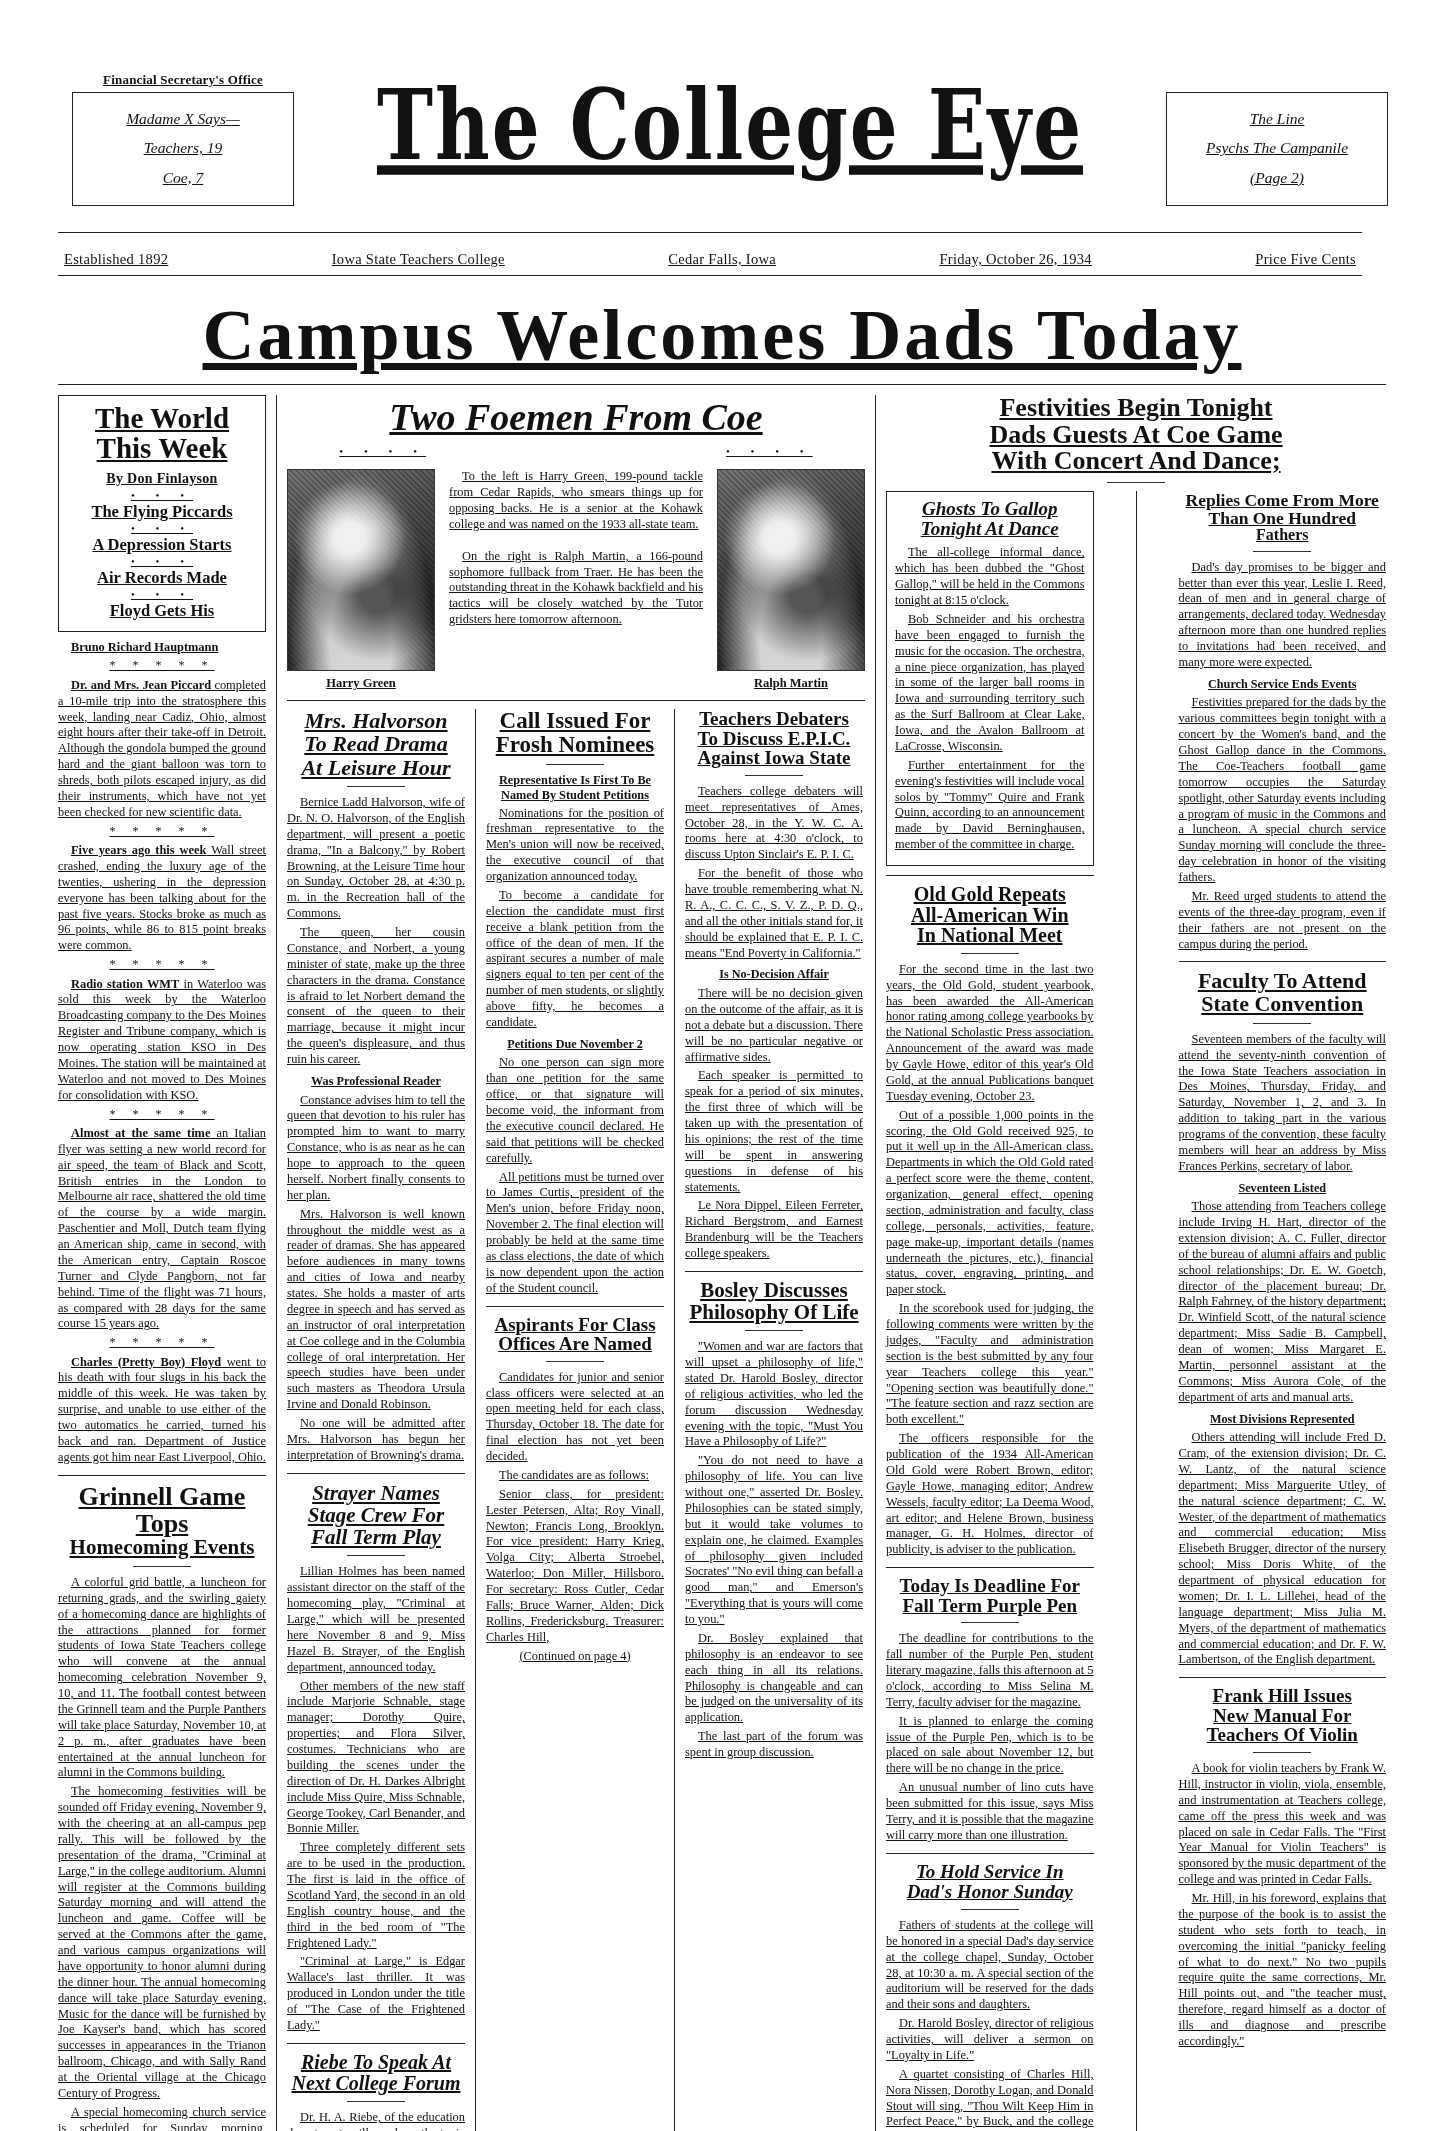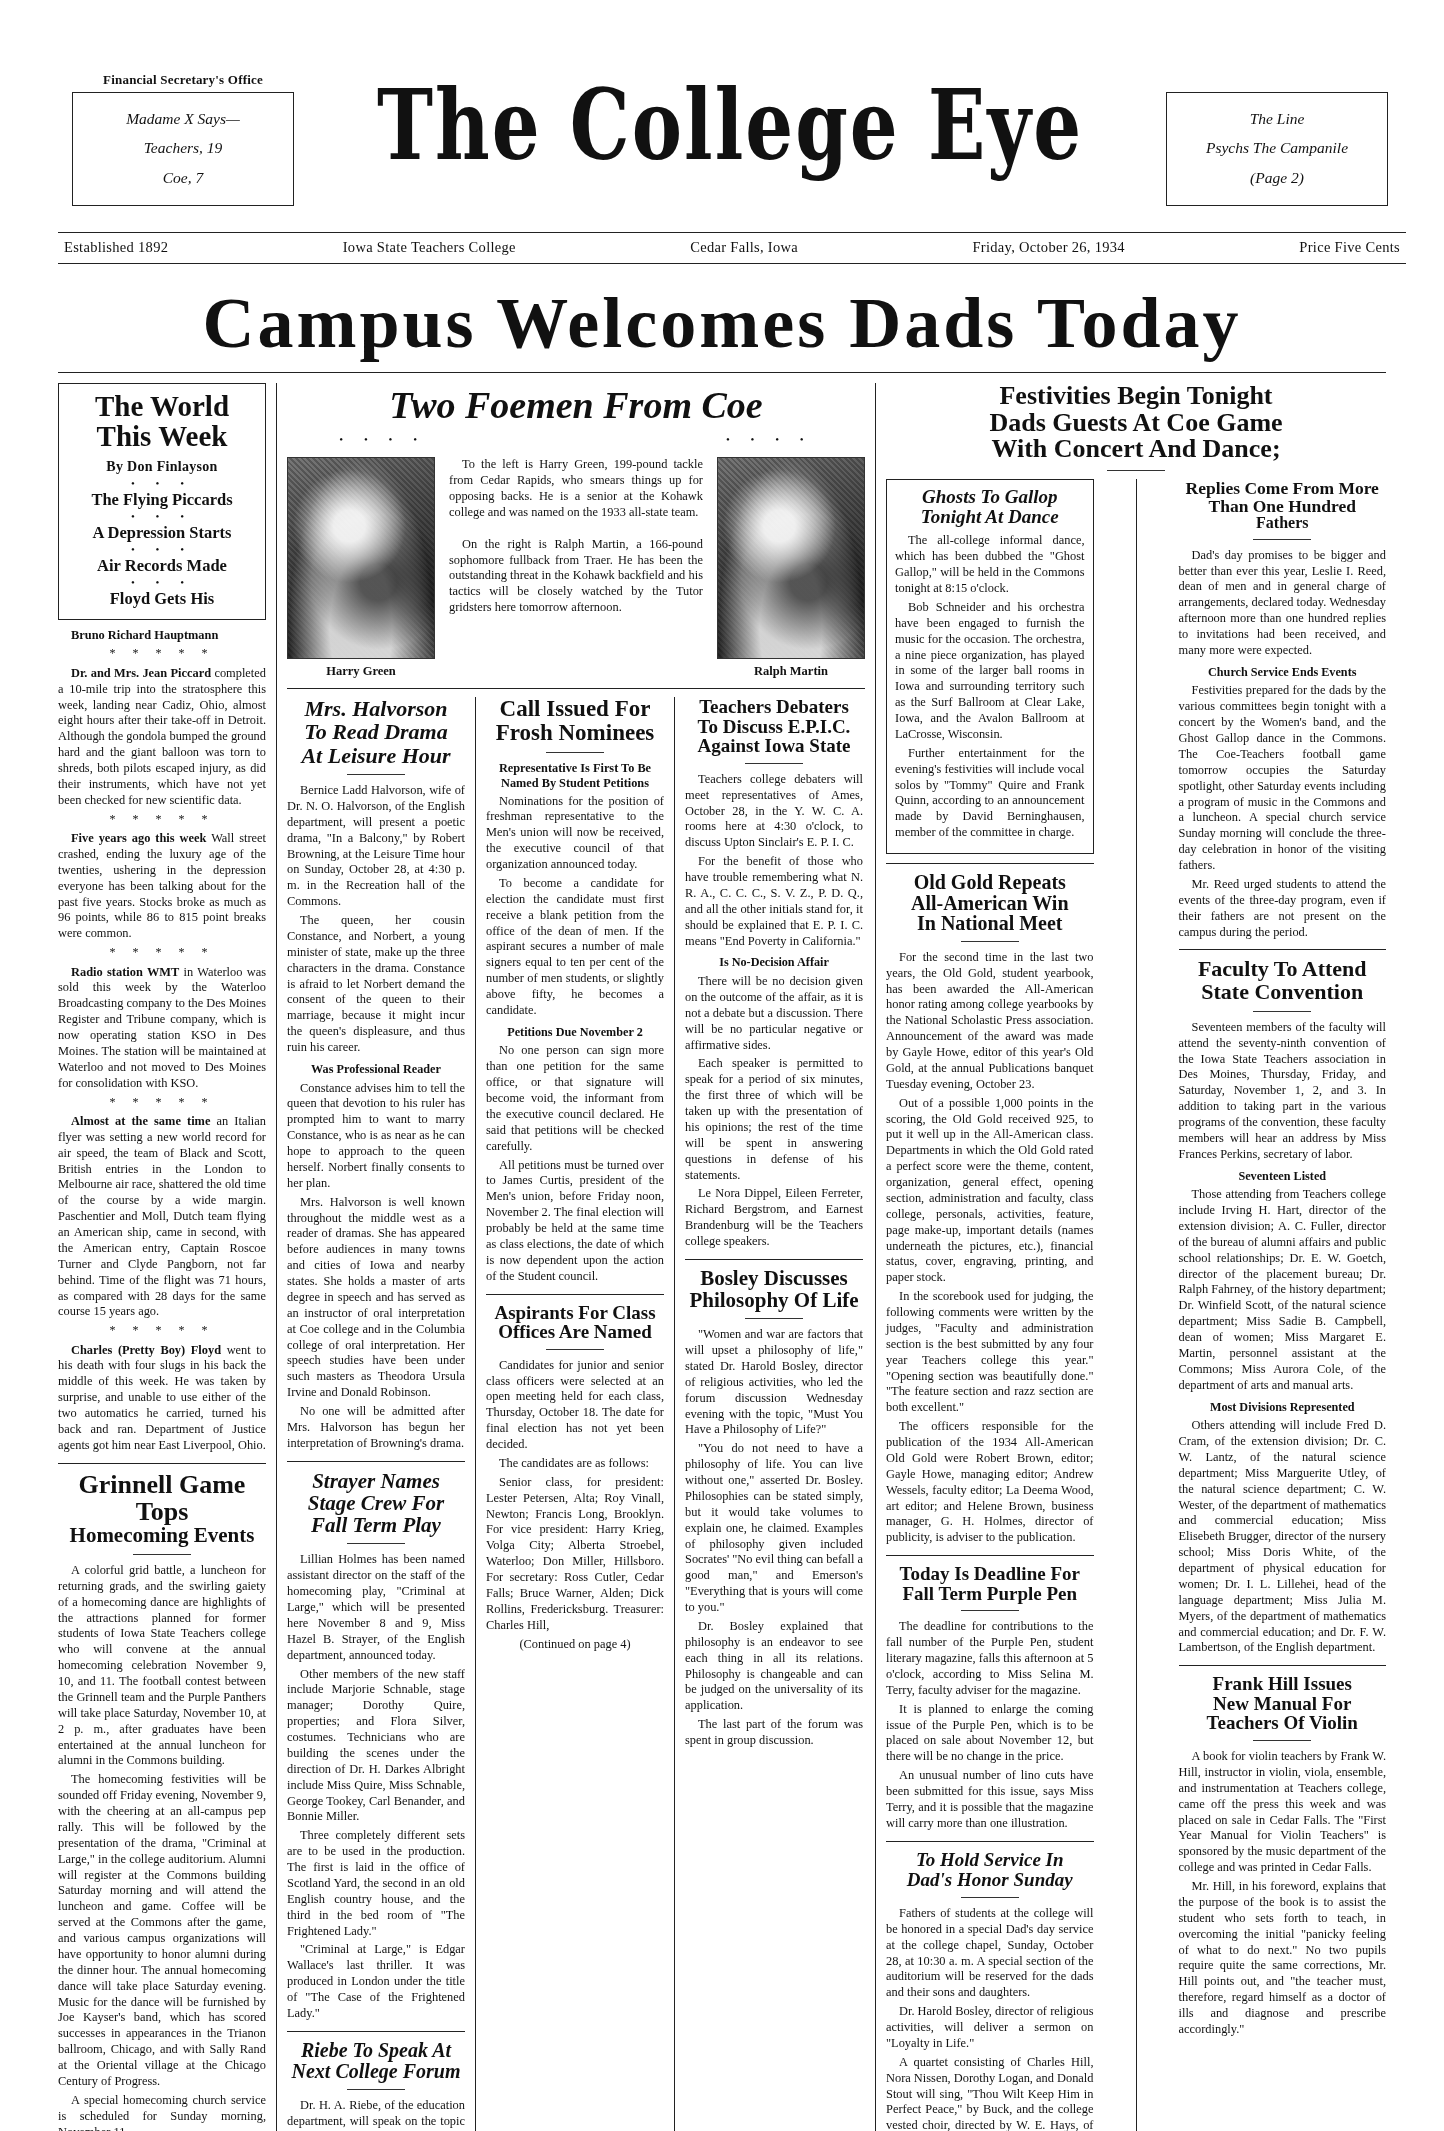--- a/index.html
+++ b/index.html
@@ -2,21 +2,21 @@
 <html><head>
 <meta charset="utf-8">
 <style>
   html,body{margin:0;padding:0;background:#fff;}
   body{
     width:1444px;height:2131px;
     font-family:"Liberation Serif","DejaVu Serif",serif;
     color:#111;
     -webkit-font-smoothing:antialiased;
   }
-  .page{position:relative;width:1444px;height:2131px;padding:0;box-sizing:border-box;}
+  .page{position:relative;width:1444px;height:2131px;padding:0;box-sizing:border-box;text-decoration:underline;}
 
   
   .flagwrap{display:flex;align-items:flex-start;padding:72px 56px 0 72px;}
   .earbox{width:222px;}
   .ear-top{font-size:13px;font-weight:bold;letter-spacing:.2px;text-align:center;margin-bottom:4px;}
   .ear{border:1.3px solid #222;padding:11px 6px 13px;text-align:center;line-height:1.9;font-style:italic;font-size:15.5px;}
   .ear.right{border:1.3px solid #222;font-style:italic;}
   .nameplate{flex:1;text-align:center;padding-top:6px;}
   .nameplate .title{
     font-family:"DejaVu Serif",serif;
@@ -25,24 +25,24 @@
     line-height:.98;
     letter-spacing:2px;
     transform:scaleY(1.18) scaleX(1.02);
     transform-origin:center top;
     font-stretch:condensed;
   }
   .blackletter{font-family:"DejaVu Serif",serif;}
 
   
   .dateline{
-    margin:26px 38px 0 58px;
+    margin:26px 82px 0 58px;
     border-top:1.6px solid #222;border-bottom:1.6px solid #222;
     display:flex;justify-content:space-between;align-items:center;
-    padding:6px 6px 7px;font-size:14.5px;letter-spacing:.3px;
+    padding:18px 6px 7px;font-size:14.5px;letter-spacing:.3px;
   }
   .dateline span{white-space:nowrap;}
 
   
   .banner{
     text-align:center;
     font-family:"Liberation Serif",serif;
     font-weight:bold;
     font-size:72px;
     letter-spacing:3px;

